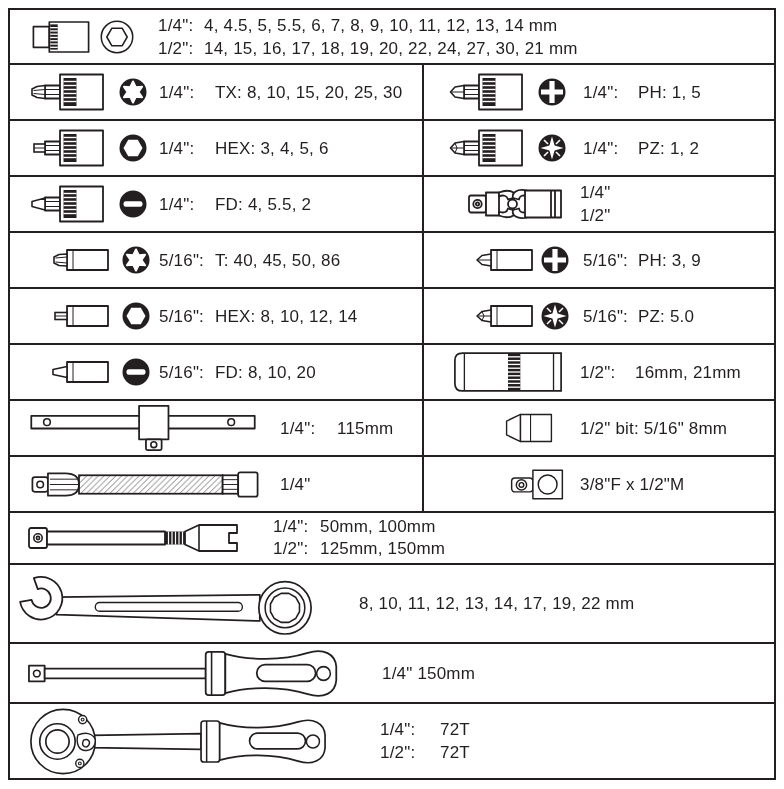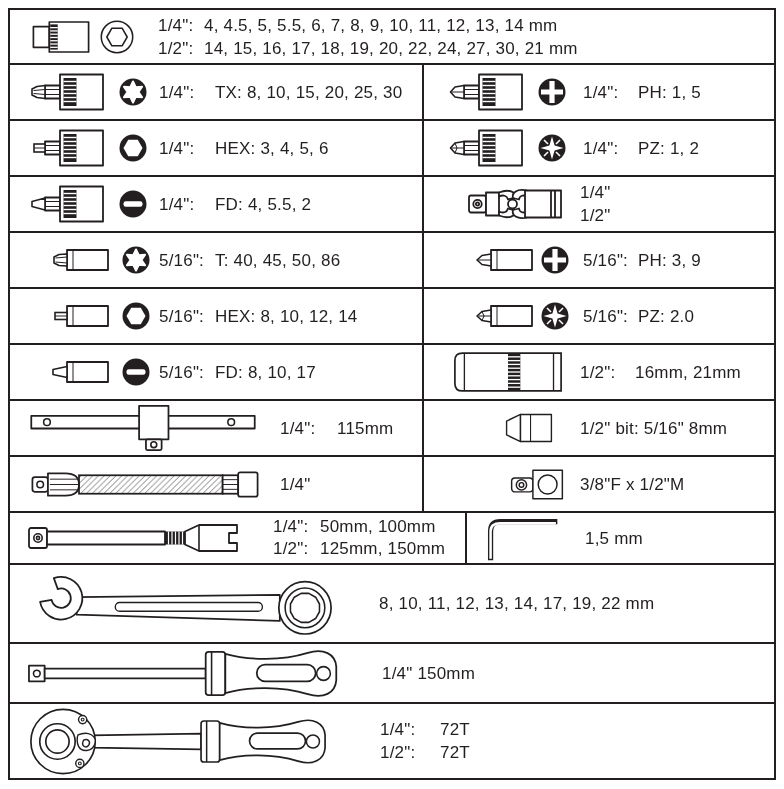--- a/index.html
+++ b/index.html
@@ -467,35 +467,35 @@
           </div>
       </div>
       <div class="cell cr" style="padding-left:50px">
         <svg width="60" height="26">
             <use href="#sym-bit-pz"></use>
           </svg>
         <svg width="30" height="30" style="margin-left:6px">
             <use href="#sym-glyph-pz"></use>
           </svg>
         <div class="tl" style="margin-left:13px">
-            <div class="line"><span class="lbl w55">5/16":</span><span>PZ: 2.0</span></div>
+            <div class="line"><span class="lbl w55">5/16":</span><span>PZ: 5.0</span></div>
           </div>
       </div>
     </div>
 
     <div class="row" style="height:56px">
       <div class="cell cl" style="width:412px;padding-left:40px">
         <svg width="60" height="26">
             <use href="#sym-bit-flat"></use>
           </svg>
         <svg width="30" height="30" style="margin-left:11px">
             <use href="#sym-glyph-flat"></use>
           </svg>
         <div class="tl" style="margin-left:8px">
-            <div class="line"><span class="lbl w56">5/16":</span><span>FD: 8, 10, 17</span></div>
+            <div class="line"><span class="lbl w56">5/16":</span><span>FD: 8, 10, 20</span></div>
           </div>
       </div>
       <div class="cell cr" style="padding-left:29px">
         <svg width="110" height="42">
             <use href="#sym-deepsocket"></use>
           </svg>
         <div class="tl" style="margin-left:17px">
             <div class="line"><span class="lbl w55">1/2":</span><span>16mm, 21mm</span></div>
           </div>
       </div>
@@ -542,32 +542,24 @@
     <div class="row" style="height:52px">
       <div class="cell cl" style="width:455px;padding-left:17px">
         <svg width="218" height="34">
             <use href="#sym-extbar"></use>
           </svg>
         <div class="tl" style="margin-left:28px">
           <div class="line" style="line-height:22px"><span class="lbl w47">1/4":</span><span>50mm, 100mm</span></div>
           <div class="line" style="line-height:22px"><span class="lbl w47">1/2":</span><span>125mm, 150mm</span></div>
         </div>
       </div>
-      <div class="cell cr" style="padding-left:8px">
-        <svg width="92" height="46">
-            <use href="#sym-hexkey"></use>
-          </svg>
-        <div class="tl" style="margin-left:18px">
-            <div class="line"><span>1,5 mm</span></div>
-          </div>
-      </div>
     </div>
 
     <div class="row" style="height:79px">
-      <div class="cell full" style="padding-left:24px">
+      <div class="cell full" style="padding-left:4px">
         <svg width="300" height="62">
             <use href="#sym-wrench"></use>
           </svg>
         <div class="tl" style="margin-left:45px">
             <div class="line"><span>8, 10, 11, 12, 13, 14, 17, 19, 22 mm</span></div>
           </div>
       </div>
     </div>
 
     <div class="row" style="height:60px">

